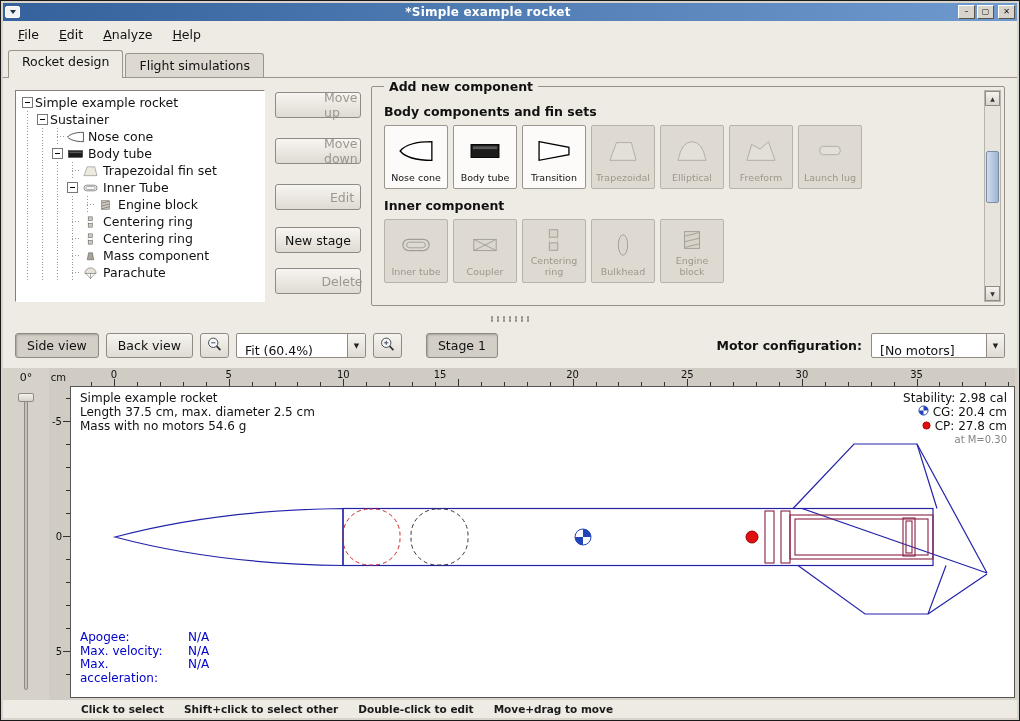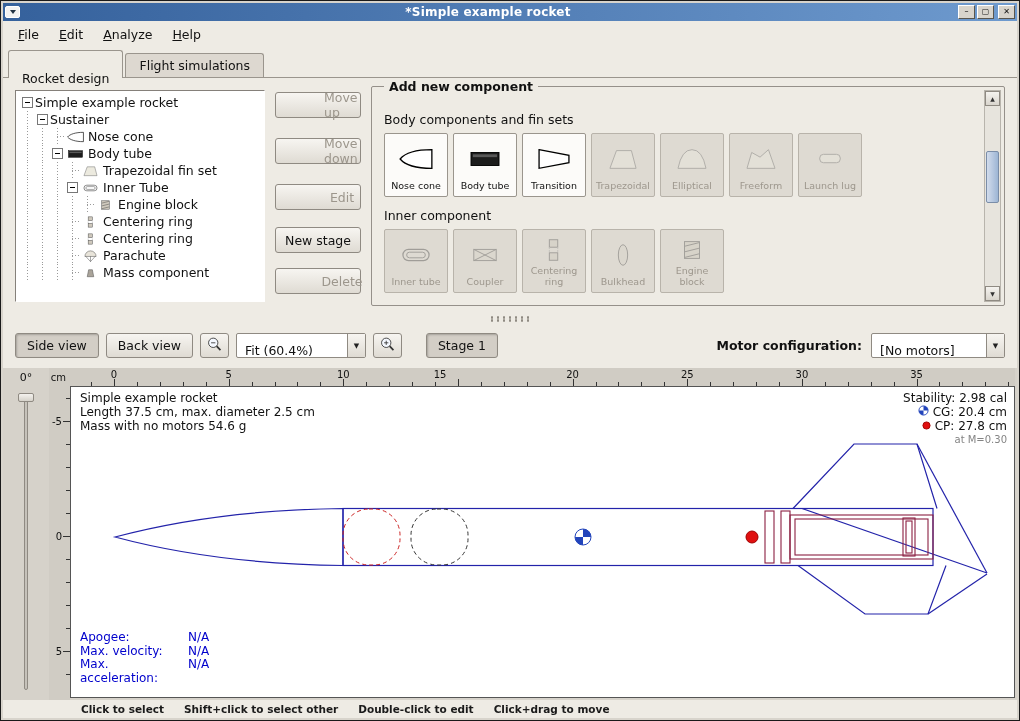--- a/index.html
+++ b/index.html
@@ -19,21 +19,21 @@
   .app-body{flex:1;background:#eeebe4;display:flex;flex-direction:column;min-height:0;}
 
   
   .menubar{height:26px;flex:0 0 26px;display:flex;align-items:center;padding:0 6px;gap:2px;}
   .menu-item{padding:4px 9px;}
 
   
   .tabstrip{height:31px;flex:0 0 31px;display:flex;align-items:flex-end;padding:0 5px;position:relative;}
   .tabstrip::after{content:"";position:absolute;left:0;right:0;bottom:0;height:1px;background:#9a958d;z-index:0;}
   .tab{position:relative;z-index:1;height:24px;margin:0 2px 1px 0;padding:4px 13px;background:#ddd8d0;border:1px solid #9a958d;border-bottom:none;border-radius:3px 3px 0 0;}
-  .tab.active{z-index:2;height:28px;margin-bottom:0;background:#eeebe4;padding-top:20px;}
+  .tab.active{z-index:2;height:28px;margin-bottom:0;background:#eeebe4;padding-top:3px;}
 
   
   .top-section{height:236px;flex:0 0 236px;display:flex;align-items:flex-start;}
   .tree-panel{width:250px;height:212px;margin:12px 0 0 12px;background:#fff;border:1px solid;border-color:#85807a #fff #fff #85807a;overflow:hidden;padding:3px 0 0 4px;}
   .tree-row{display:flex;align-items:center;height:17px;white-space:nowrap;}
   .guide{width:15px;height:17px;position:relative;flex:0 0 15px;}
   .guide::before{content:"";position:absolute;left:7px;top:0;bottom:0;width:1px;background:repeating-linear-gradient(180deg,#9a9a9a 0 1px,transparent 1px 3px);}
   .guide.stub::after{content:"";position:absolute;top:8px;left:7px;right:0;height:1px;background:repeating-linear-gradient(90deg,#9a9a9a 0 1px,transparent 1px 3px);}
   .expander{width:11px;height:11px;flex:0 0 11px;border:1px solid #777;background:#fff;margin:0 2px;}
   .expander::before{content:"";display:block;width:5px;height:1px;background:#000;margin:4px auto 0;}
@@ -47,21 +47,21 @@
   .action-btn:nth-child(1){margin-top:14px;}
   .action-btn:nth-child(2){margin-top:20px;}
   .action-btn:nth-child(3){margin-top:20px;}
   .action-btn:nth-child(4){margin-top:17px;}
   .action-btn:nth-child(5){margin-top:15px;}
 
   
   .add-panel{flex:1;margin:8px 12px 0 10px;height:220px;position:relative;border:1px solid #95908a;border-radius:2px;}
   .add-title{position:absolute;top:-8px;left:12px;background:#eeebe4;padding:0 5px;font-weight:700;}
   .add-inner{padding:14px 28px 4px 12px;}
-  .section-label{font-weight:400;margin:11px 0 6px;}
+  .section-label{font-weight:700;margin:3px 0 6px;}
   .comp-row{display:flex;gap:5px;margin-bottom:9px;}
   .comp-btn{width:64px;height:64px;border:1px solid #9a958d;border-radius:2px;background:#fcfbf9;display:flex;flex-direction:column;align-items:center;justify-content:flex-end;padding:3px 1px 4px;}
   .comp-icon{flex:1;display:flex;align-items:center;justify-content:center;}
   .comp-label{font-size:9.5px;text-align:center;line-height:1.15;color:#111;}
   .comp-btn.disabled{background:#dedad2;border-color:#b8b3aa;}
   .comp-btn.disabled .comp-label{color:#9d978d;}
   .comp-btn.disabled svg{opacity:.4;}
   .vscroll{position:absolute;top:3px;right:3px;bottom:3px;width:17px;background:#e7e4dd;border:1px solid #b8b4ac;}
   .scroll-btn{position:absolute;left:0;width:15px;height:15px;background:linear-gradient(#f5f3ef,#d9d5cd);border:1px solid #8f8a82;font-size:6px;display:flex;align-items:center;justify-content:center;color:#333;}
   .scroll-btn.up{top:0;}
@@ -241,37 +241,37 @@
             </span>
             <span class="tree-label">Centering ring</span>
           </div>
           <div class="tree-row">
             <span class="guide"></span>
             <span class="guide"></span>
             <span class="guide"></span>
             <span class="guide stub"></span>
             <span class="tree-icon">
               <svg viewBox="0 0 40 30" width="19" height="14">
+                <path d="M13,23 L16,8 L24,8 L27,23 Z" fill="#aaa49a" stroke="#444"></path>
+              </svg>
+            </span>
+            <span class="tree-label">Mass component</span>
+          </div>
+          <div class="tree-row">
+            <span class="guide"></span>
+            <span class="guide"></span>
+            <span class="guide"></span>
+            <span class="guide stub"></span>
+            <span class="tree-icon">
+              <svg viewBox="0 0 40 30" width="19" height="14">
                 <path d="M8,16 A12,12 0 0 1 32,16 Z" fill="#e8e4da" stroke="#444"></path>
                 <path d="M10,16 L20,27 M20,16 L20,27 M30,16 L20,27" stroke="#444" fill="none"></path>
               </svg>
             </span>
             <span class="tree-label">Parachute</span>
-          </div>
-          <div class="tree-row">
-            <span class="guide"></span>
-            <span class="guide"></span>
-            <span class="guide"></span>
-            <span class="guide stub"></span>
-            <span class="tree-icon">
-              <svg viewBox="0 0 40 30" width="19" height="14">
-                <path d="M13,23 L16,8 L24,8 L27,23 Z" fill="#aaa49a" stroke="#444"></path>
-              </svg>
-            </span>
-            <span class="tree-label">Mass component</span>
           </div>
         </div>
       <div class="actions-col">
           <div class="action-btn disabled">Move up</div>
           <div class="action-btn disabled">Move down</div>
           <div class="action-btn disabled">Edit</div>
           <div class="action-btn">New stage</div>
           <div class="action-btn disabled">Delete</div>
         </div>
       <div class="add-panel">
@@ -573,16 +573,16 @@
               <span class="fl-value">N/A</span>
             </div>
           </div>
       </div>
     </div>
 
     <div class="statusbar">
         <div>Click to select</div>
         <div>Shift+click to select other</div>
         <div>Double-click to edit</div>
-        <div>Click+drag to move</div>
+        <div>Move+drag to move</div>
       </div>
   </div>
 </div>
 
 </body></html>

